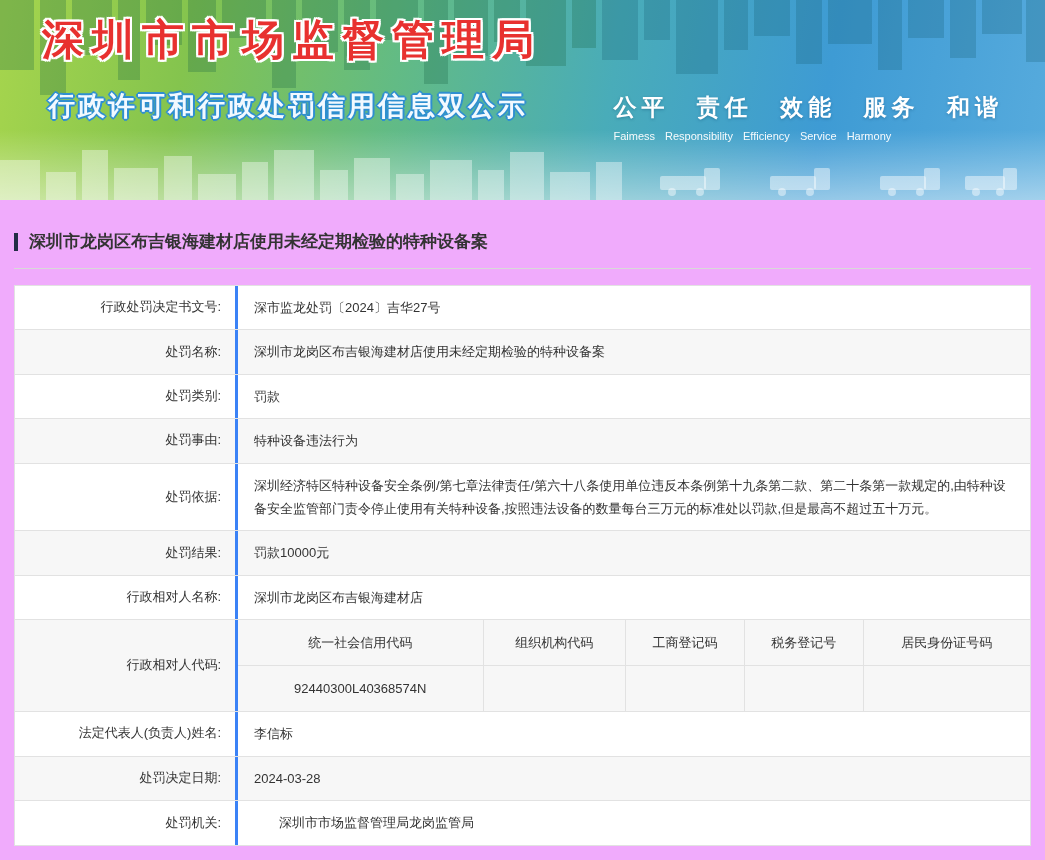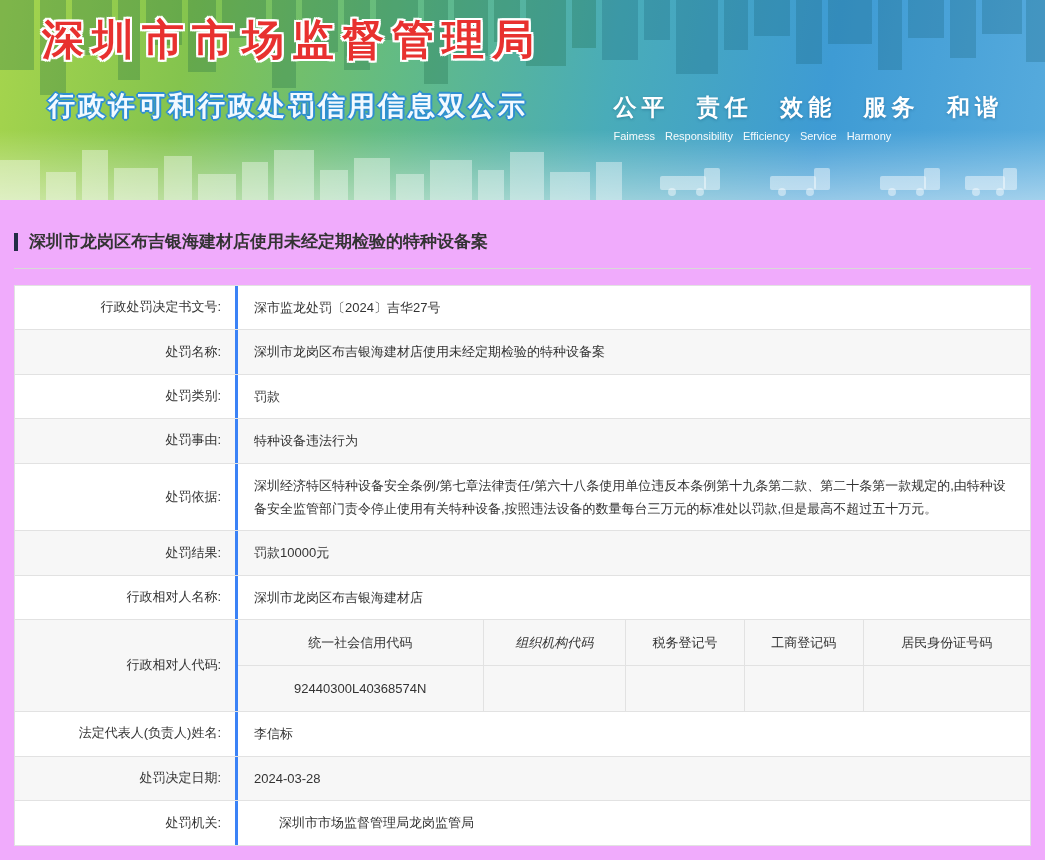--- a/index.html
+++ b/index.html
@@ -62,21 +62,21 @@
 
   
   .code-right { flex:1; display:flex; flex-direction:column; }
   .code-subrow { display:flex; flex:1; }
   .code-subrow.hdr { border-bottom:1px solid #e2e2e2; }
   .code-cell {
     display:flex; align-items:center; justify-content:center;
     border-right:1px solid #e2e2e2; padding:10px 6px; min-height:45px; text-align:center;
   }
   .code-cell:last-child { border-right:none; }
-  .c1 { flex:0 0 31%; } .c2 { flex:0 0 18%;font-style:italic; } .c3 { flex:0 0 15%; }
+  .c1 { flex:0 0 31%; } .c2 { flex:0 0 18%; } .c3 { flex:0 0 15%; }
   .c4 { flex:0 0 15%; } .c5 { flex:1;font-family:Liberation Mono, monospace; }
 </style>
 </head>
 <body>
 
 <div class="page">
 
   <div class="banner">
     <svg viewBox="0 0 1045 200" preserveAspectRatio="none">
 
@@ -201,22 +201,22 @@
       <div class="label-cell">行政相对人名称:</div>
       <div class="value-cell">深圳市龙岗区布吉银海建材店</div>
     </div>
 
     <div class="p-row alt">
       <div class="label-cell">行政相对人代码:</div>
       <div class="code-right">
         <div class="code-subrow hdr">
           <div class="code-cell c1">统一社会信用代码</div>
           <div class="code-cell c2">组织机构代码</div>
+          <div class="code-cell c3">工商登记码</div>
           <div class="code-cell c4">税务登记号</div>
-          <div class="code-cell c3">工商登记码</div>
           <div class="code-cell c5">居民身份证号码</div>
         </div>
         <div class="code-subrow">
           <div class="code-cell c1">92440300L40368574N</div>
           <div class="code-cell c2"></div>
           <div class="code-cell c3"></div>
           <div class="code-cell c4"></div>
           <div class="code-cell c5"></div>
         </div>
       </div>

